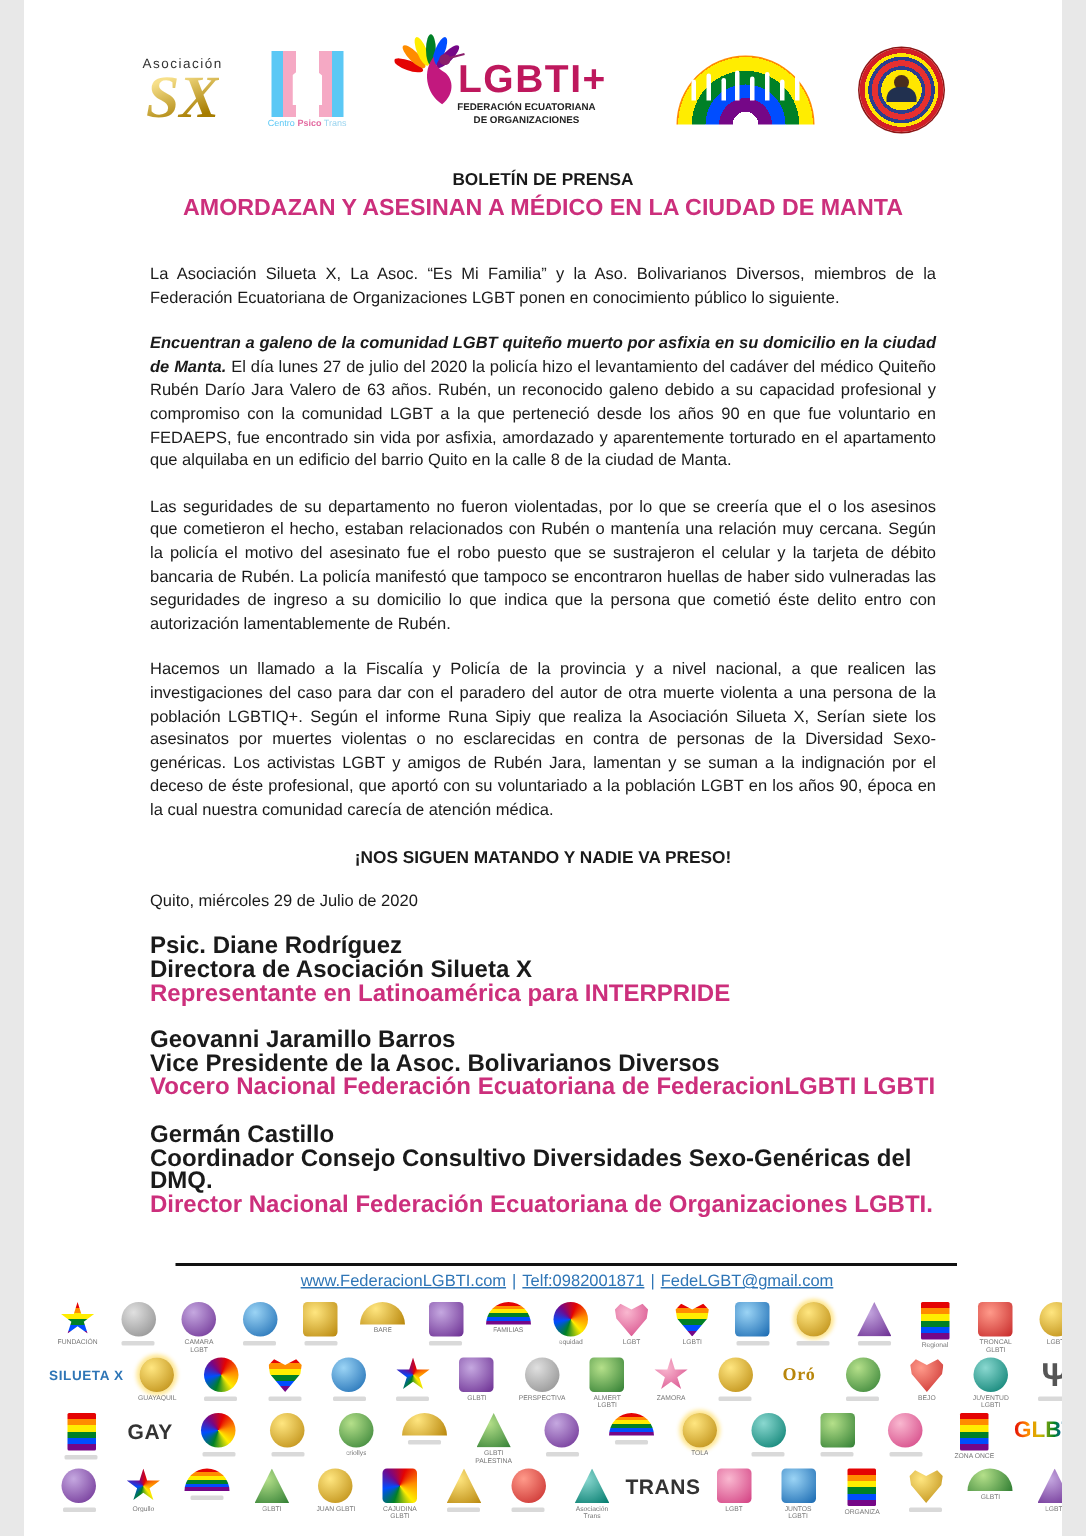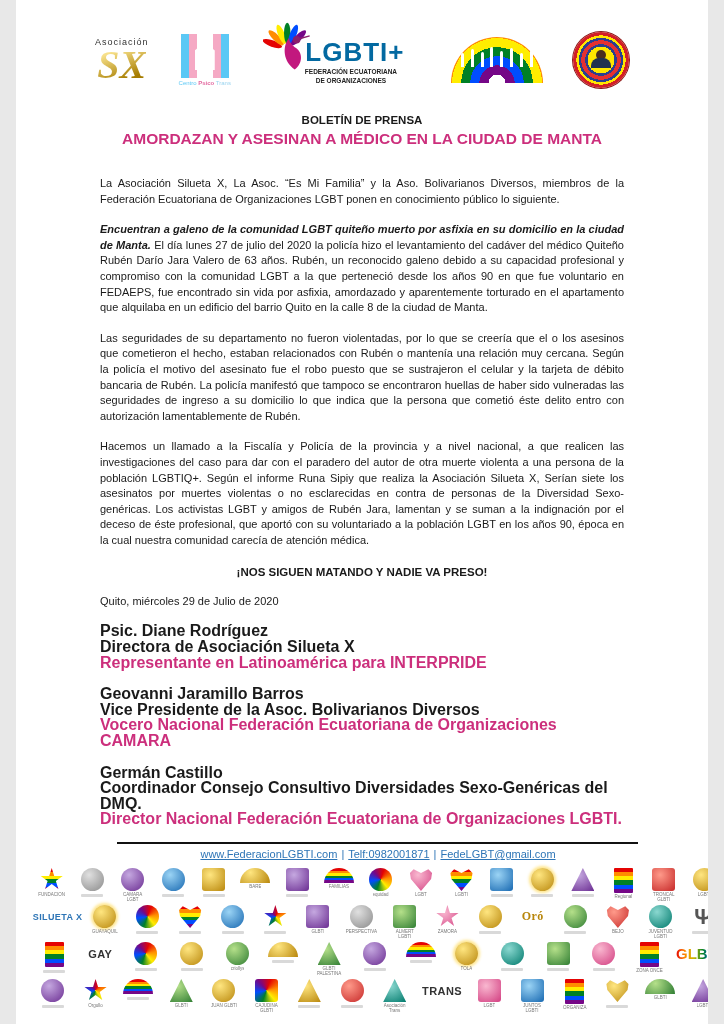--- a/index.html
+++ b/index.html
@@ -16,21 +16,21 @@
            background:linear-gradient(160deg,#f7e08a 20%,#a67c00 80%);
            -webkit-background-clip:text;background-clip:text;color:transparent;line-height:.9;}
   .cpt-box{width:48px;height:44px;position:relative;
            background:linear-gradient(90deg,#5bc8f5 0 16%,#f5a9c4 16% 34%,#ffffff 34% 66%,#f5a9c4 66% 84%,#5bc8f5 84%);}
   .cpt-house{position:absolute;left:14px;top:8px;width:20px;height:28px;background:#fff;
              clip-path:polygon(50% 0,100% 30%,100% 100%,0 100%,0 30%);outline:1px solid #f5a9c4;}
   .cpt-caption{font-size:6px;margin-top:2px;white-space:nowrap;}
   .cpt-caption .w0{color:#5bc8f5;} .cpt-caption .w1{color:#e36aa0;font-weight:bold;} .cpt-caption .w2{color:#9ad4ef;}
   .fed-logo{position:relative;width:160px;}
   .fed-bird{position:absolute;left:2px;top:-14px;}
-  .fed-main{font-size:26px;font-weight:bold;color:#0369a1;letter-spacing:1px;margin:4px 0 0 28px;line-height:1;}
+  .fed-main{font-size:26px;font-weight:bold;color:#be185d;letter-spacing:1px;margin:4px 0 0 28px;line-height:1;}
   .fed-sub{font-size:6.5px;font-weight:bold;color:#222;text-align:center;margin-top:3px;line-height:1.3;width:130px;margin-left:20px;}
   .emf{position:relative;}
   .emf-arch{width:92px;height:46px;border-radius:92px 92px 0 0;
     background:radial-gradient(circle at 50% 100%, #ffffff 0 13%, #750787 13% 27%, #004dff 27% 41%, #008026 41% 55%, #ffed00 55% 69%, #ff8c00 69% 83%, #e40303 83% 100%);
     position:relative;}
   .emf-people{position:absolute;left:10px;right:10px;top:6px;display:flex;justify-content:space-between;align-items:flex-end;height:24px;}
   .emf-people i{display:block;width:3px;background:#fff;border-radius:2px 2px 0 0;}
   .emf-caption{font-size:9px;font-weight:bold;color:#1f5fbf;text-shadow:0 0 1px #fff;margin-top:-10px;text-align:center;font-style:italic;}
   .bd-circle{width:56px;height:56px;border-radius:50%;position:relative;
     background:radial-gradient(circle,#ffe600 0 34%,#2a3f8f 34% 40%,#e53030 40% 50%,#2a3f8f 50% 56%,#ffe600 56% 62%,#d21f26 62% 100%);
@@ -75,21 +75,21 @@
   .p-pink{background:radial-gradient(circle at 35% 30%,#f9b8d0,#d23d80);}
   .p-green{background:radial-gradient(circle at 35% 30%,#b5e08a,#2f7d32);}
   .p-purple{background:radial-gradient(circle at 35% 30%,#c5a8e0,#6a2c91);}
   .p-red{background:radial-gradient(circle at 35% 30%,#ff9a8a,#c62828);}
   .p-teal{background:radial-gradient(circle at 35% 30%,#8ad8d0,#00796b);}
   .p-grey{background:radial-gradient(circle at 35% 30%,#e0e0e0,#8a8a8a);}
   .f-psi{background:none;font-size:22px;color:#555;font-weight:bold;}
   .f-text{background:none;width:auto;height:23px;font-weight:bold;font-size:9px;letter-spacing:.4px;white-space:nowrap;}
   .f-text.p-gold{color:#b8860b;font-family:"Liberation Serif",serif;font-size:12px;}
   .f-text.p-blue{color:#2e75b6;}
-  .f-text.p-grey{color:#333;font-size:11px;}
+  .f-text.p-grey{color:#333;font-size:14px;}
   .f-text.p-rainbow{font-size:15px;letter-spacing:0;
      background:linear-gradient(90deg,#e40303,#ff8c00,#c9b800,#008026,#004dff,#750787);
      -webkit-background-clip:text;background-clip:text;color:transparent;}
   .plabel{font-size:4.5px;color:#777;text-align:center;line-height:1.15;max-width:39px;max-height:10px;overflow:hidden;}
   .plabel:empty{width:22px;height:3px;background:#d9d9d9;border-radius:1px;margin-top:2px;}
 </style>
 </head>
 <body>
 
 <div class="page">
@@ -170,21 +170,21 @@
 
     <div class="sigblock">
       <div class="sig-b">Psic. Diane Rodríguez</div>
       <div class="sig-b">Directora de Asociación Silueta X</div>
       <div class="sig-p">Representante en Latinoamérica para INTERPRIDE</div>
     </div>
 
     <div class="sigblock">
       <div class="sig-b">Geovanni Jaramillo Barros</div>
       <div class="sig-b">Vice Presidente de la Asoc. Bolivarianos Diversos</div>
-      <div class="sig-p">Vocero Nacional Federación Ecuatoriana de Organizaciones CAMARA</div>
+      <div class="sig-p">Vocero Nacional Federación Ecuatoriana de FederacionLGBTI LGBTI</div>
     </div>
 
     <div class="sigblock">
       <div class="sig-b">Germán Castillo</div>
       <div class="sig-b">Coordinador Consejo Consultivo Diversidades Sexo-Genéricas del DMQ.</div>
       <div class="sig-p">Director Nacional Federación Ecuatoriana de Organizaciones LGBTI.</div>
     </div>
   </div>
 
   <div class="footer-rule"></div>

